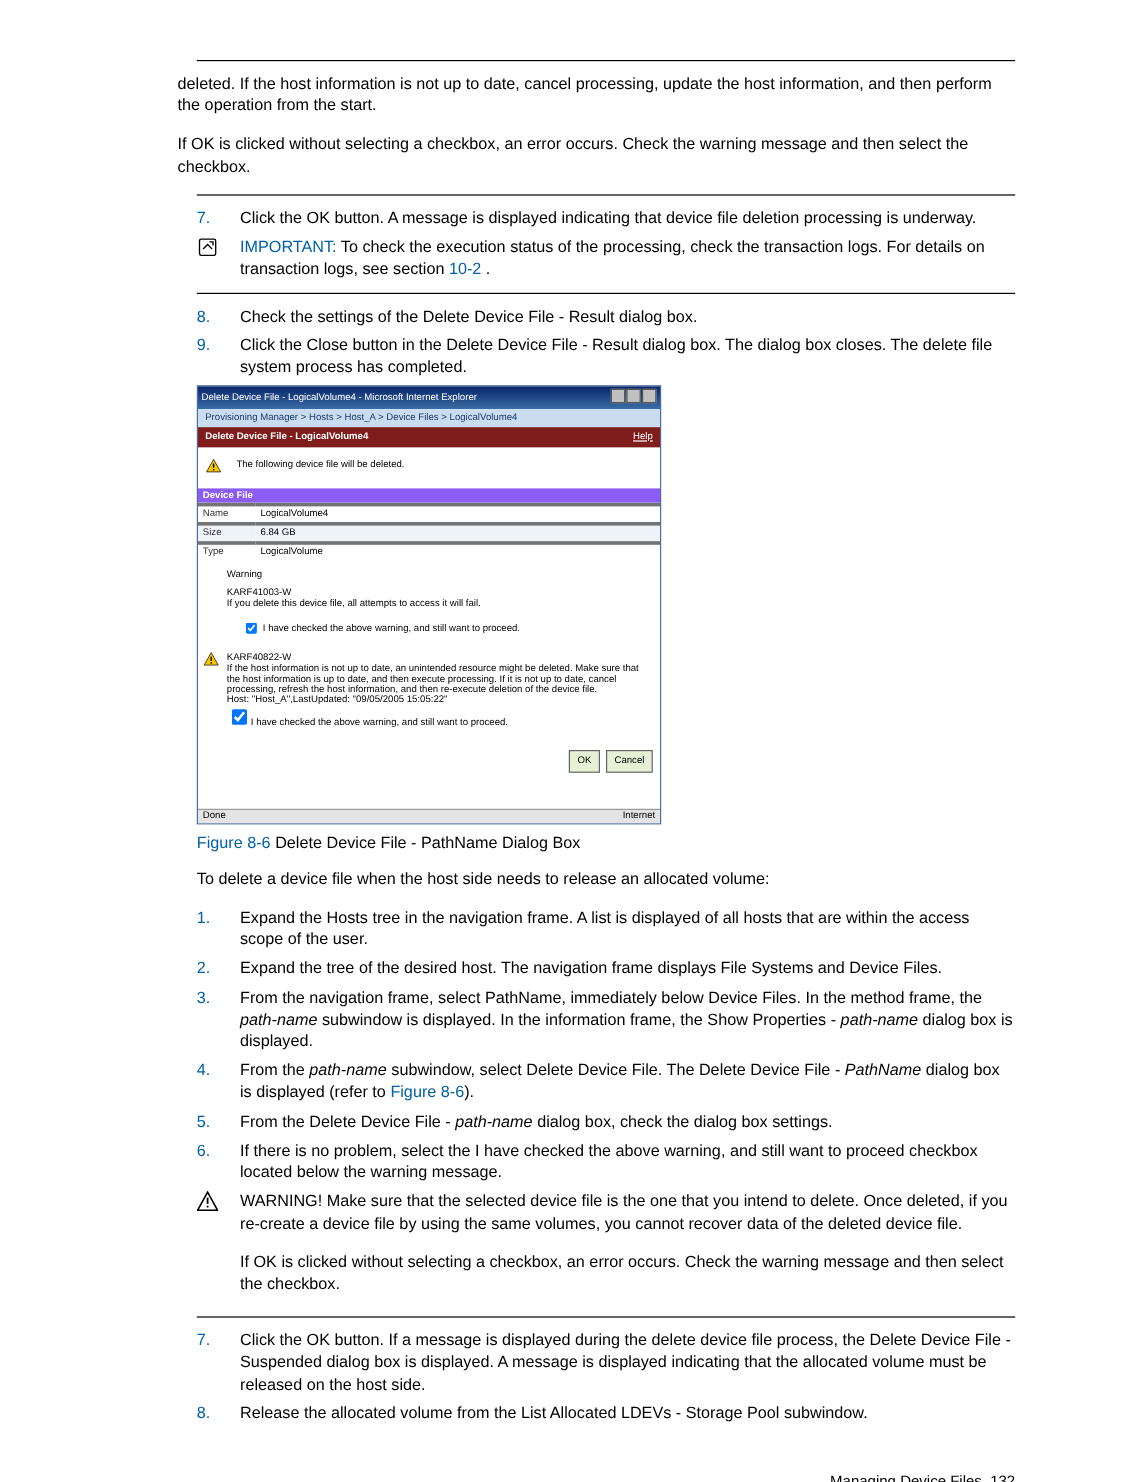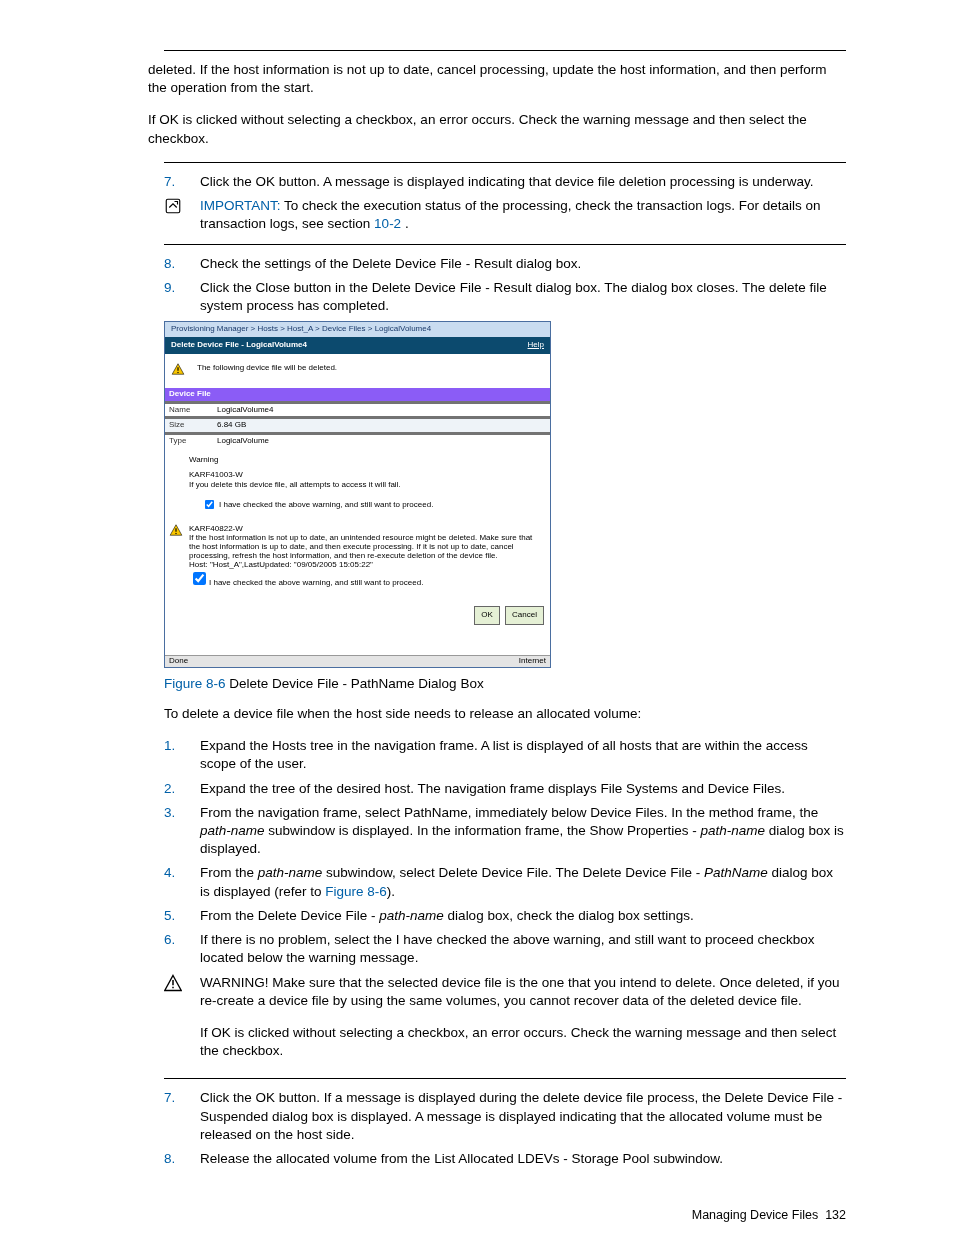--- a/index.html
+++ b/index.html
@@ -92,21 +92,21 @@
   .mock-titlebar .winbtns span{
     display:inline-block; width:10px; height:10px; background:#c0c0c0; margin-left:1px; border:1px solid #555;
   }
   .mock-crumb {
     background: #c9dcf0;
     color: #1a3a6a;
     padding: 3px 6px;
     font-size: 8px;
   }
   .mock-header {
-    background: #0c4a6e;
+    background: #7f1d1d;
     color: #fff;
     padding: 4px 6px;
     font-weight: bold;
     display:flex; justify-content:space-between;
   }
   .mock-header a { color:#fff; text-decoration:underline; font-weight:normal; }
   .mock-info {
     padding: 8px 6px 12px 6px;
     background:#fff;
     display:flex; align-items:center; gap:12px;
@@ -194,20 +194,24 @@
       <span class="ol-num">8.</span>
       <span class="ol-text">Check the settings of the Delete Device File - Result dialog box.</span>
     </li>
     <li>
       <span class="ol-num">9.</span>
       <span class="ol-text">Click the Close button in the Delete Device File - Result dialog box. The dialog box closes. The delete file system process has completed.</span>
     </li>
   </ol>
 
   <div class="mock-window block-indent" style="margin-top:6px;">
+    <div class="mock-titlebar">
+      <span>Delete Device File - LogicalVolume4 - Microsoft Internet Explorer</span>
+      <span class="winbtns"><span></span><span></span><span></span></span>
+    </div>
     <div class="mock-crumb">Provisioning Manager &gt; Hosts &gt; Host_A &gt; Device Files &gt; LogicalVolume4</div>
     <div class="mock-header">
       <span>Delete Device File - LogicalVolume4</span>
       <a>Help</a>
     </div>
     <div class="mock-info">
       <svg class="tri-svg" viewBox="0 0 24 24">
           <path d="M12 3 L22 21 L2 21 Z" fill="#f9c600" stroke="#000" stroke-width="1"></path>
           <rect x="11" y="9" width="2" height="6" fill="#000"></rect>
           <rect x="11" y="17" width="2" height="2" fill="#000"></rect>

